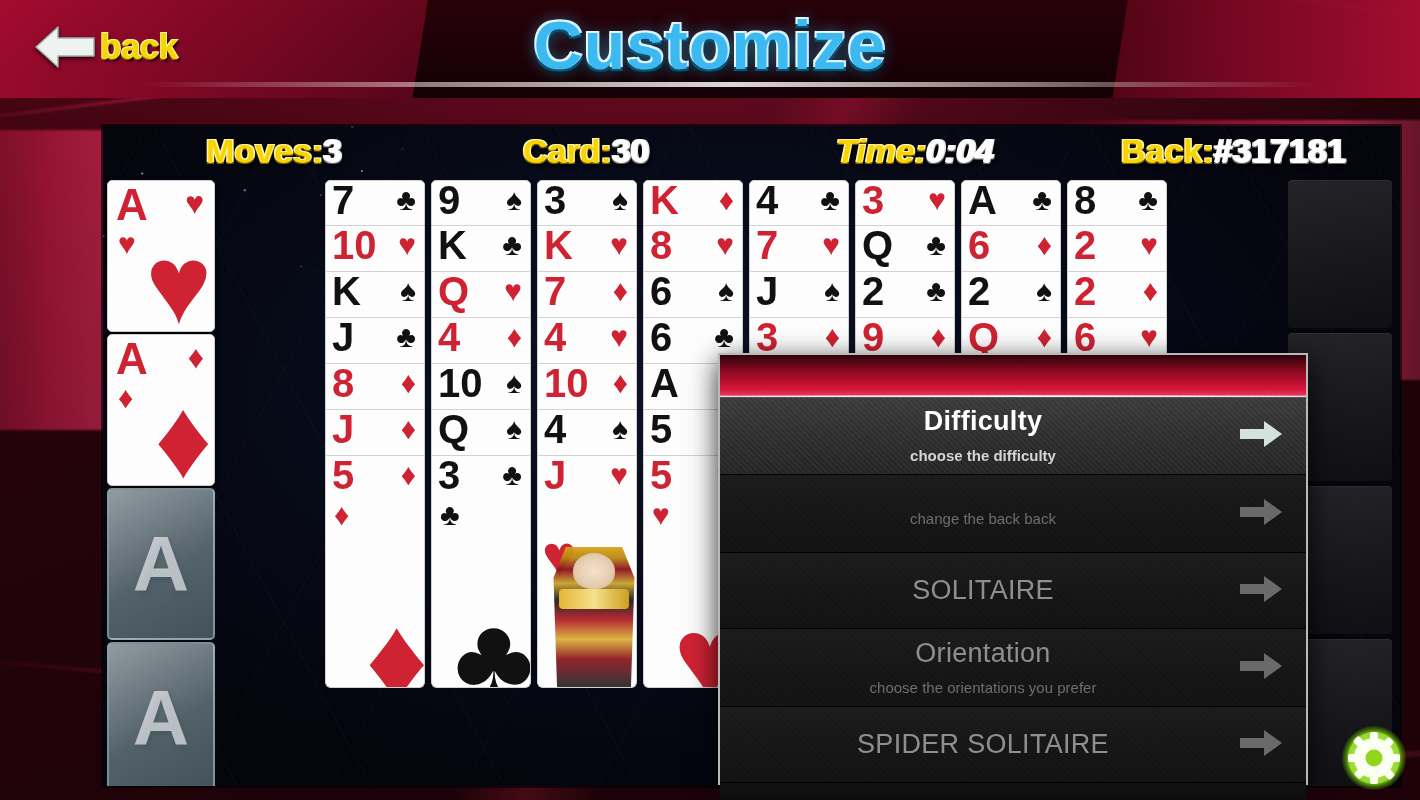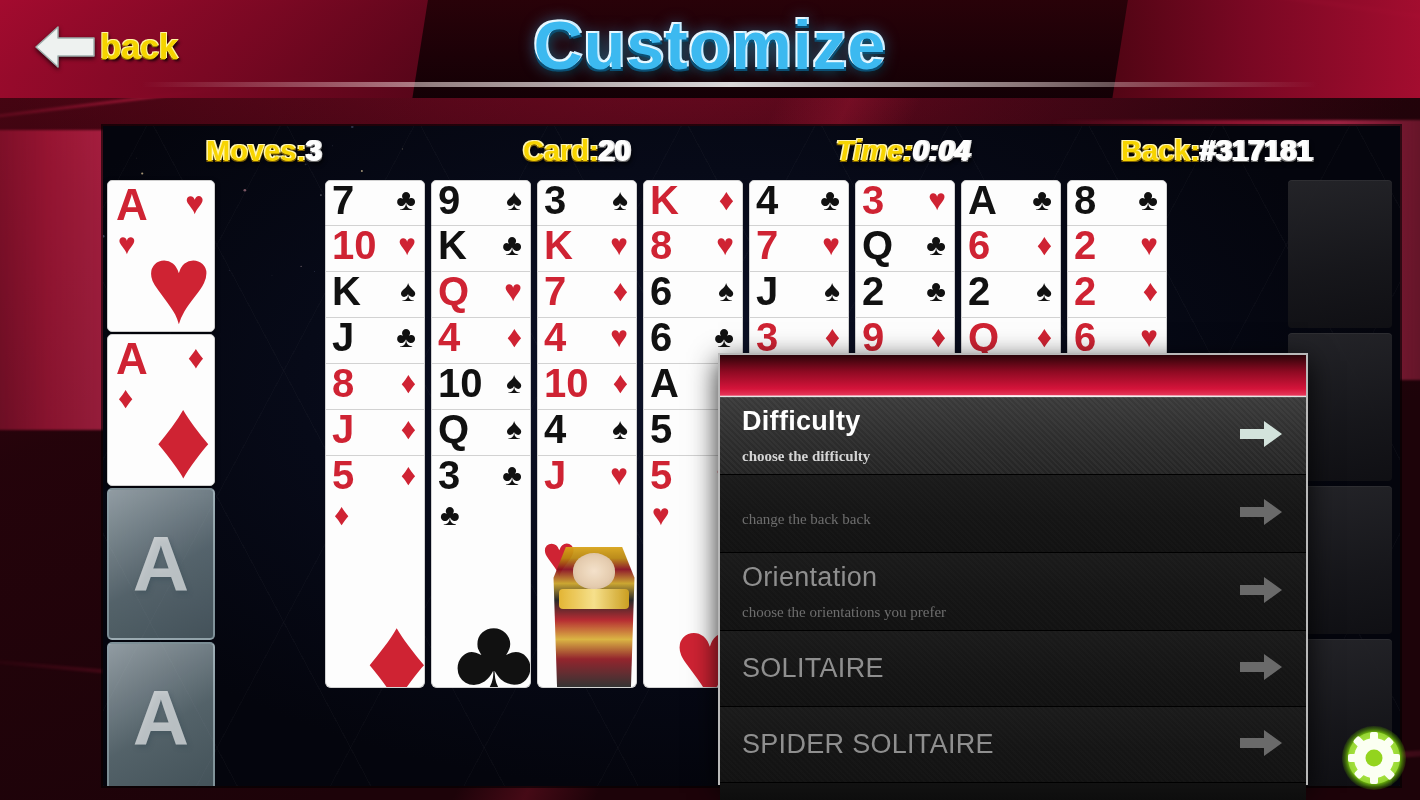--- a/index.html
+++ b/index.html
@@ -102,21 +102,21 @@
       repeating-linear-gradient(62deg, rgba(255,255,255,.022) 0 1px, transparent 1px 118px),
       repeating-linear-gradient(-62deg, rgba(255,255,255,.018) 0 1px, transparent 1px 118px);
   }
 
   #statusbar {
     position:absolute; left:0; top:0; width:1297px; height:50px;
     display:flex; align-items:center; z-index:4;
   }
   .stat {
     position:absolute;
-    font-size:29px; font-weight:bold;
+    font-size:34px; font-weight:bold;
     color:#f7d400;
     white-space:nowrap;
     text-shadow:
       -1.4px -1.4px 0 #fff5b0, 1.4px -1.4px 0 #fff5b0,
       -1.4px 1.4px 0 #7d5f00, 1.4px 1.4px 0 #7d5f00,
       2px 3px 4px rgba(0,0,0,.9);
   }
   .stat .val { color:#fdfdfd;
     text-shadow:-1.4px -1.4px 0 #fff, 1.4px -1.4px 0 #e6e6e6,
       -1.4px 1.4px 0 #6c6c6c, 1.4px 1.4px 0 #6c6c6c, 2px 3px 4px rgba(0,0,0,.9); }
@@ -242,36 +242,37 @@
   .menu-item {
     position:relative;
     height:76px;
     display:flex; align-items:center;
     padding:0 22px;
     border-bottom:1px solid #000;
     background:
       repeating-linear-gradient(45deg, rgba(255,255,255,.012) 0 2px, rgba(0,0,0,0) 2px 4px),
       linear-gradient(180deg, #1b1b1b 0%, #151515 55%, #121212 100%);
     cursor:pointer;
+    text-align:center;
   }
   .menu-item.selected {
     background:
       repeating-linear-gradient(45deg, rgba(255,255,255,.035) 0 2px, rgba(0,0,0,0) 2px 4px),
       linear-gradient(180deg, #3a3a3a 0%, #2e2e2e 50%, #242424 100%);
     box-shadow:inset 0 1px 0 rgba(255,255,255,.12);
   }
   .menu-item.tall { height:78px; }
   .mi-text { flex:1; min-width:0; }
   .mi-title {
     font-size:27px; color:#8f8f8f; line-height:1.1;
     letter-spacing:.3px;
   }
   .menu-item.selected .mi-title { color:#ffffff; font-weight:bold; }
   .mi-sub {
-    font-size:15px; color:#6e6e6e; margin-top:11px; line-height:1.1;font-family:Liberation Serif, serif;
+    font-size:15px; color:#6e6e6e; margin-top:11px; line-height:1.1;
   }
   .menu-item.selected .mi-sub { color:#d5d5d5; font-weight:bold; }
   .mi-arrow { flex:0 0 auto; margin-left:14px; }
   #menu-footer {
     height:30px;
     background:linear-gradient(180deg,#121212,#0a0a0a);
   }
 </style>
 </head>
 <body>
@@ -923,21 +924,21 @@
       <circle cx="648.7" cy="494.9" r="1.50" fill="#cfd8ff" opacity="0.76"></circle>
       <circle cx="737.3" cy="142.9" r="1.03" fill="#ffb0c0" opacity="0.32"></circle>
       <circle cx="1266.7" cy="407.6" r="0.34" fill="#ffe6b0" opacity="0.71"></circle>
       <circle cx="112.9" cy="264.7" r="1.42" fill="#ffd7d7" opacity="0.68"></circle>
       <circle cx="352.8" cy="359.2" r="1.33" fill="#ffd7d7" opacity="0.75"></circle>
     </svg>
   <div id="boardgrid"></div>
 
   <div id="statusbar">
     <div class="stat" id="stat-moves"><span>Moves:</span><span class="val">3</span></div>
-    <div class="stat" id="stat-score"><span>Card:</span><span class="val">20</span></div>
+    <div class="stat" id="stat-score"><span>Card:</span><span class="val">30</span></div>
     <div class="stat" id="stat-time"><span>Time:</span><span class="val">0:04</span></div>
     <div class="stat" id="stat-game"><span>Back:</span><span class="val">#317181</span></div>
   </div>
 
   <div id="freecells">
       <div class="fc-slot fc-card">
         <span class="fc-rank red">A</span>
         <span class="fc-topsuit red">♥</span>
         <span class="fc-cornersuit red">♥</span>
         <span class="fc-bigsuit red">♥</span>
@@ -1206,40 +1207,40 @@
           </svg></div>
       </div>
       <div class="menu-item tall">
         <div class="mi-text">
           <div class="mi-sub">change the back back</div>
         </div>
         <div class="mi-arrow"><svg width="46" height="30" viewBox="0 0 46 30">
             <polygon points="2,10 26,10 26,2 44,15 26,28 26,20 2,20" fill="#6a6a6a"></polygon>
           </svg></div>
       </div>
+      <div class="menu-item">
+        <div class="mi-text">
+          <div class="mi-title">SOLITAIRE</div>
+        </div>
+        <div class="mi-arrow"><svg width="46" height="30" viewBox="0 0 46 30">
+            <polygon points="2,10 26,10 26,2 44,15 26,28 26,20 2,20" fill="#6a6a6a"></polygon>
+          </svg></div>
+      </div>
       <div class="menu-item tall">
         <div class="mi-text">
           <div class="mi-title">Orientation</div>
           <div class="mi-sub">choose the orientations you prefer</div>
         </div>
         <div class="mi-arrow"><svg width="46" height="30" viewBox="0 0 46 30">
             <polygon points="2,10 26,10 26,2 44,15 26,28 26,20 2,20" fill="#6a6a6a"></polygon>
           </svg></div>
       </div>
       <div class="menu-item">
         <div class="mi-text">
-          <div class="mi-title">SOLITAIRE</div>
+          <div class="mi-title">SPIDER SOLITAIRE</div>
         </div>
         <div class="mi-arrow"><svg width="46" height="30" viewBox="0 0 46 30">
             <polygon points="2,10 26,10 26,2 44,15 26,28 26,20 2,20" fill="#6a6a6a"></polygon>
           </svg></div>
       </div>
-      <div class="menu-item">
-        <div class="mi-text">
-          <div class="mi-title">SPIDER SOLITAIRE</div>
-        </div>
-        <div class="mi-arrow"><svg width="46" height="30" viewBox="0 0 46 30">
-            <polygon points="2,10 26,10 26,2 44,15 26,28 26,20 2,20" fill="#6a6a6a"></polygon>
-          </svg></div>
-      </div>
     </div>
   <div id="menu-footer"></div>
 </div>
 
 </body></html>

